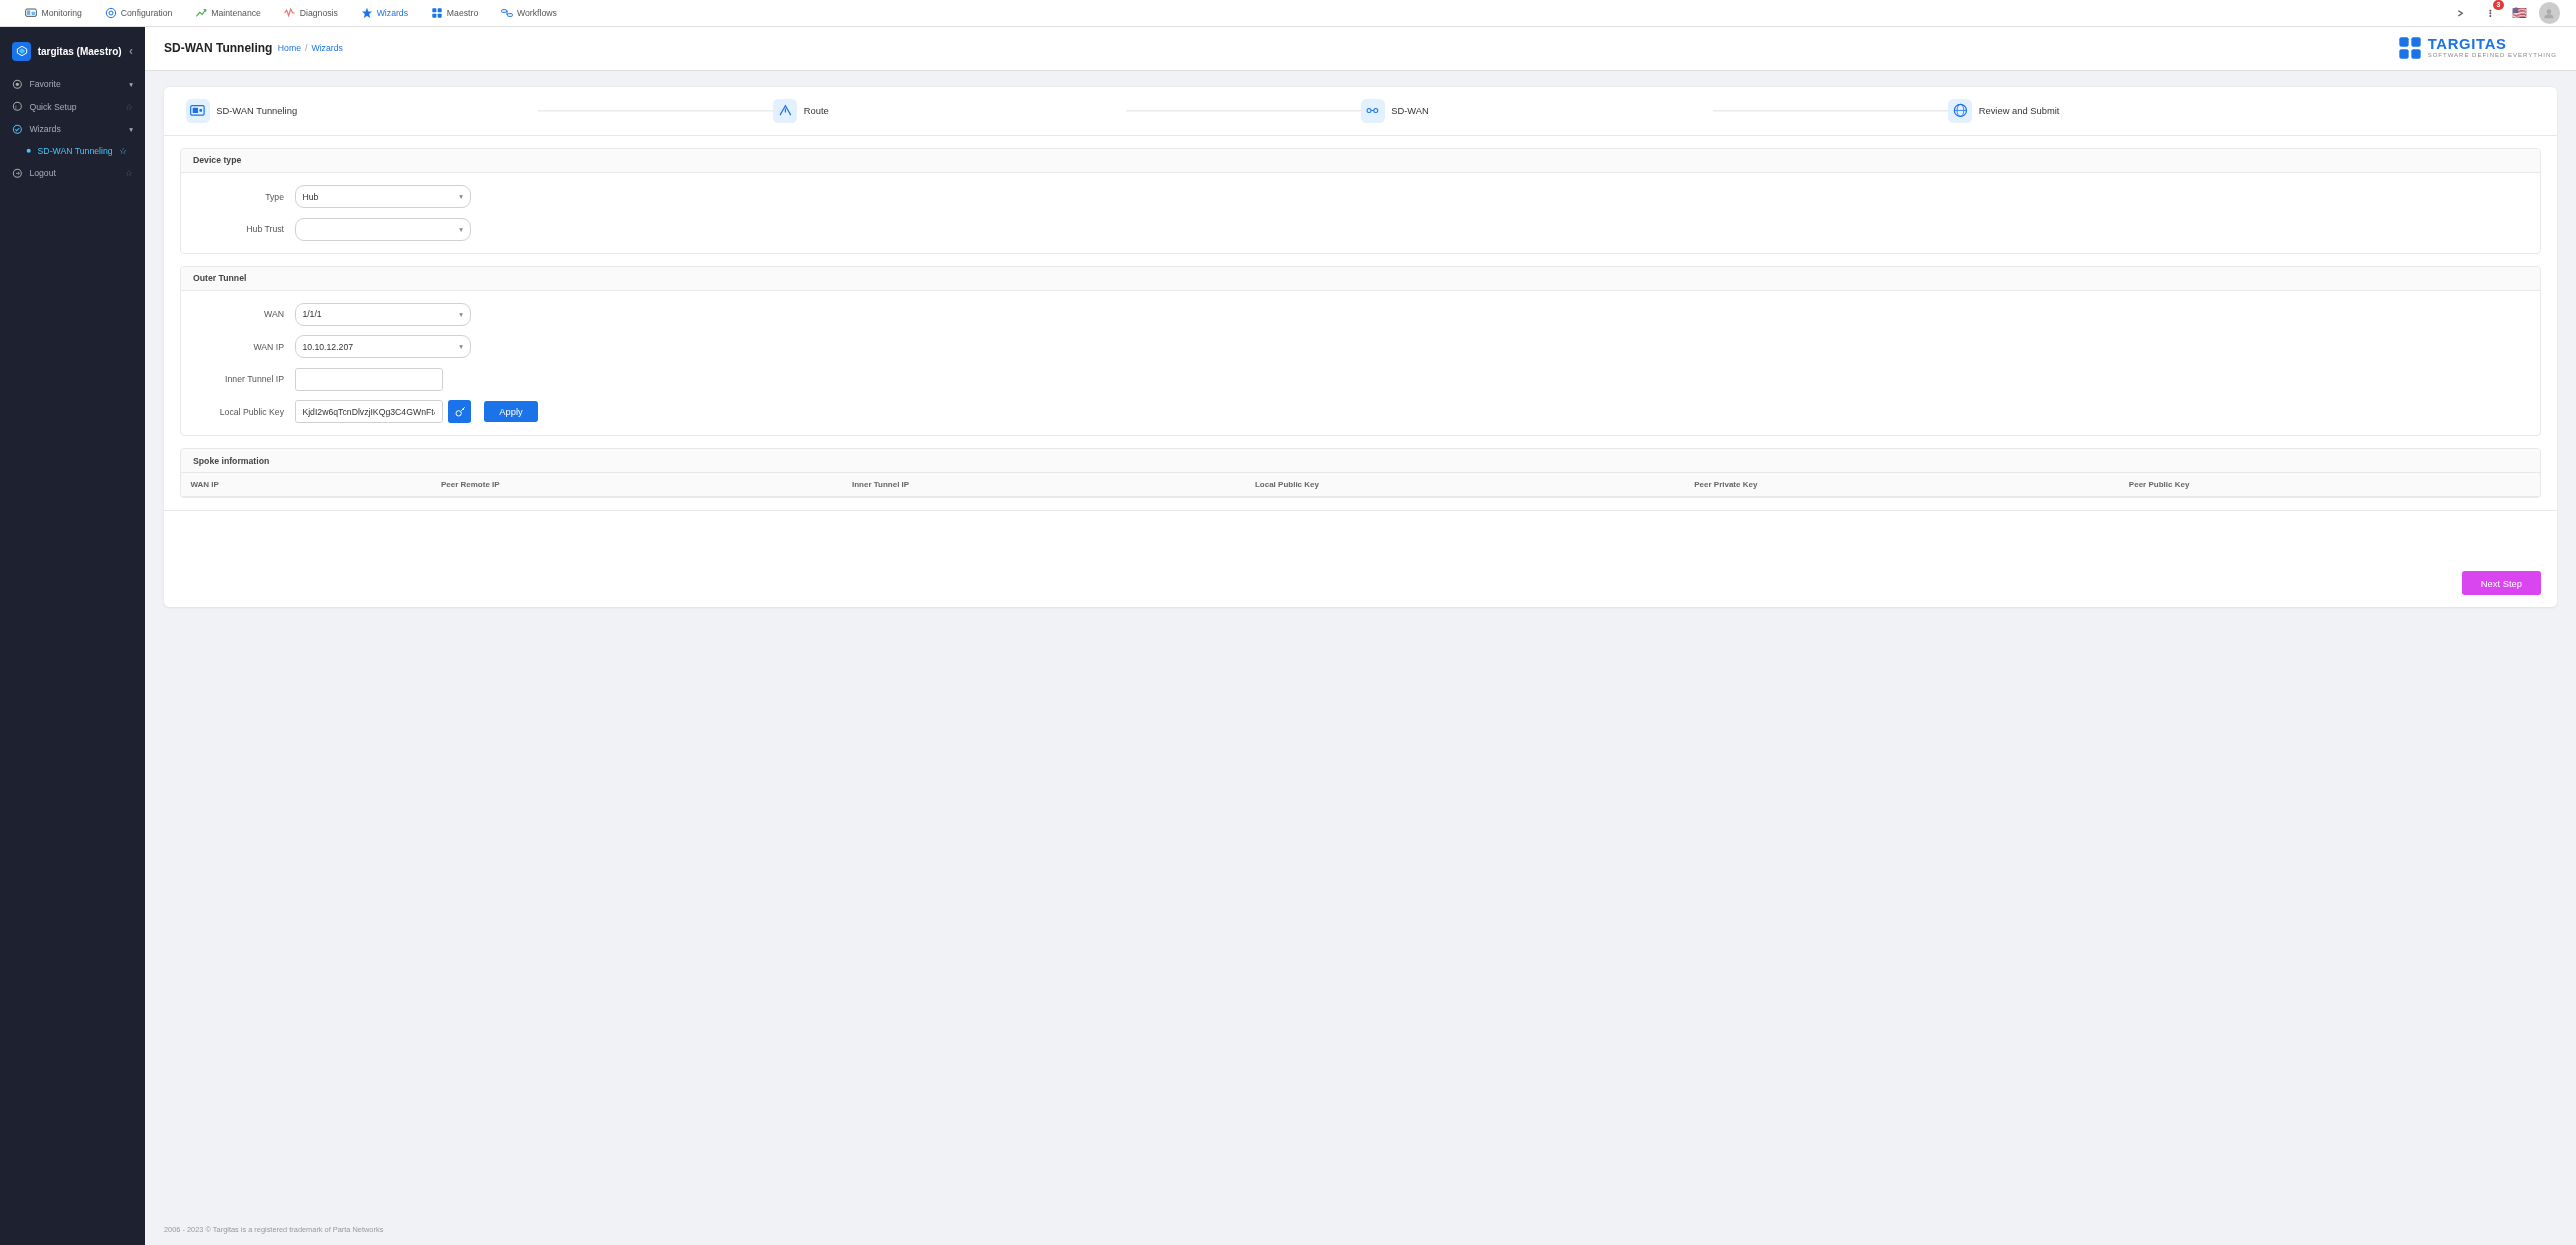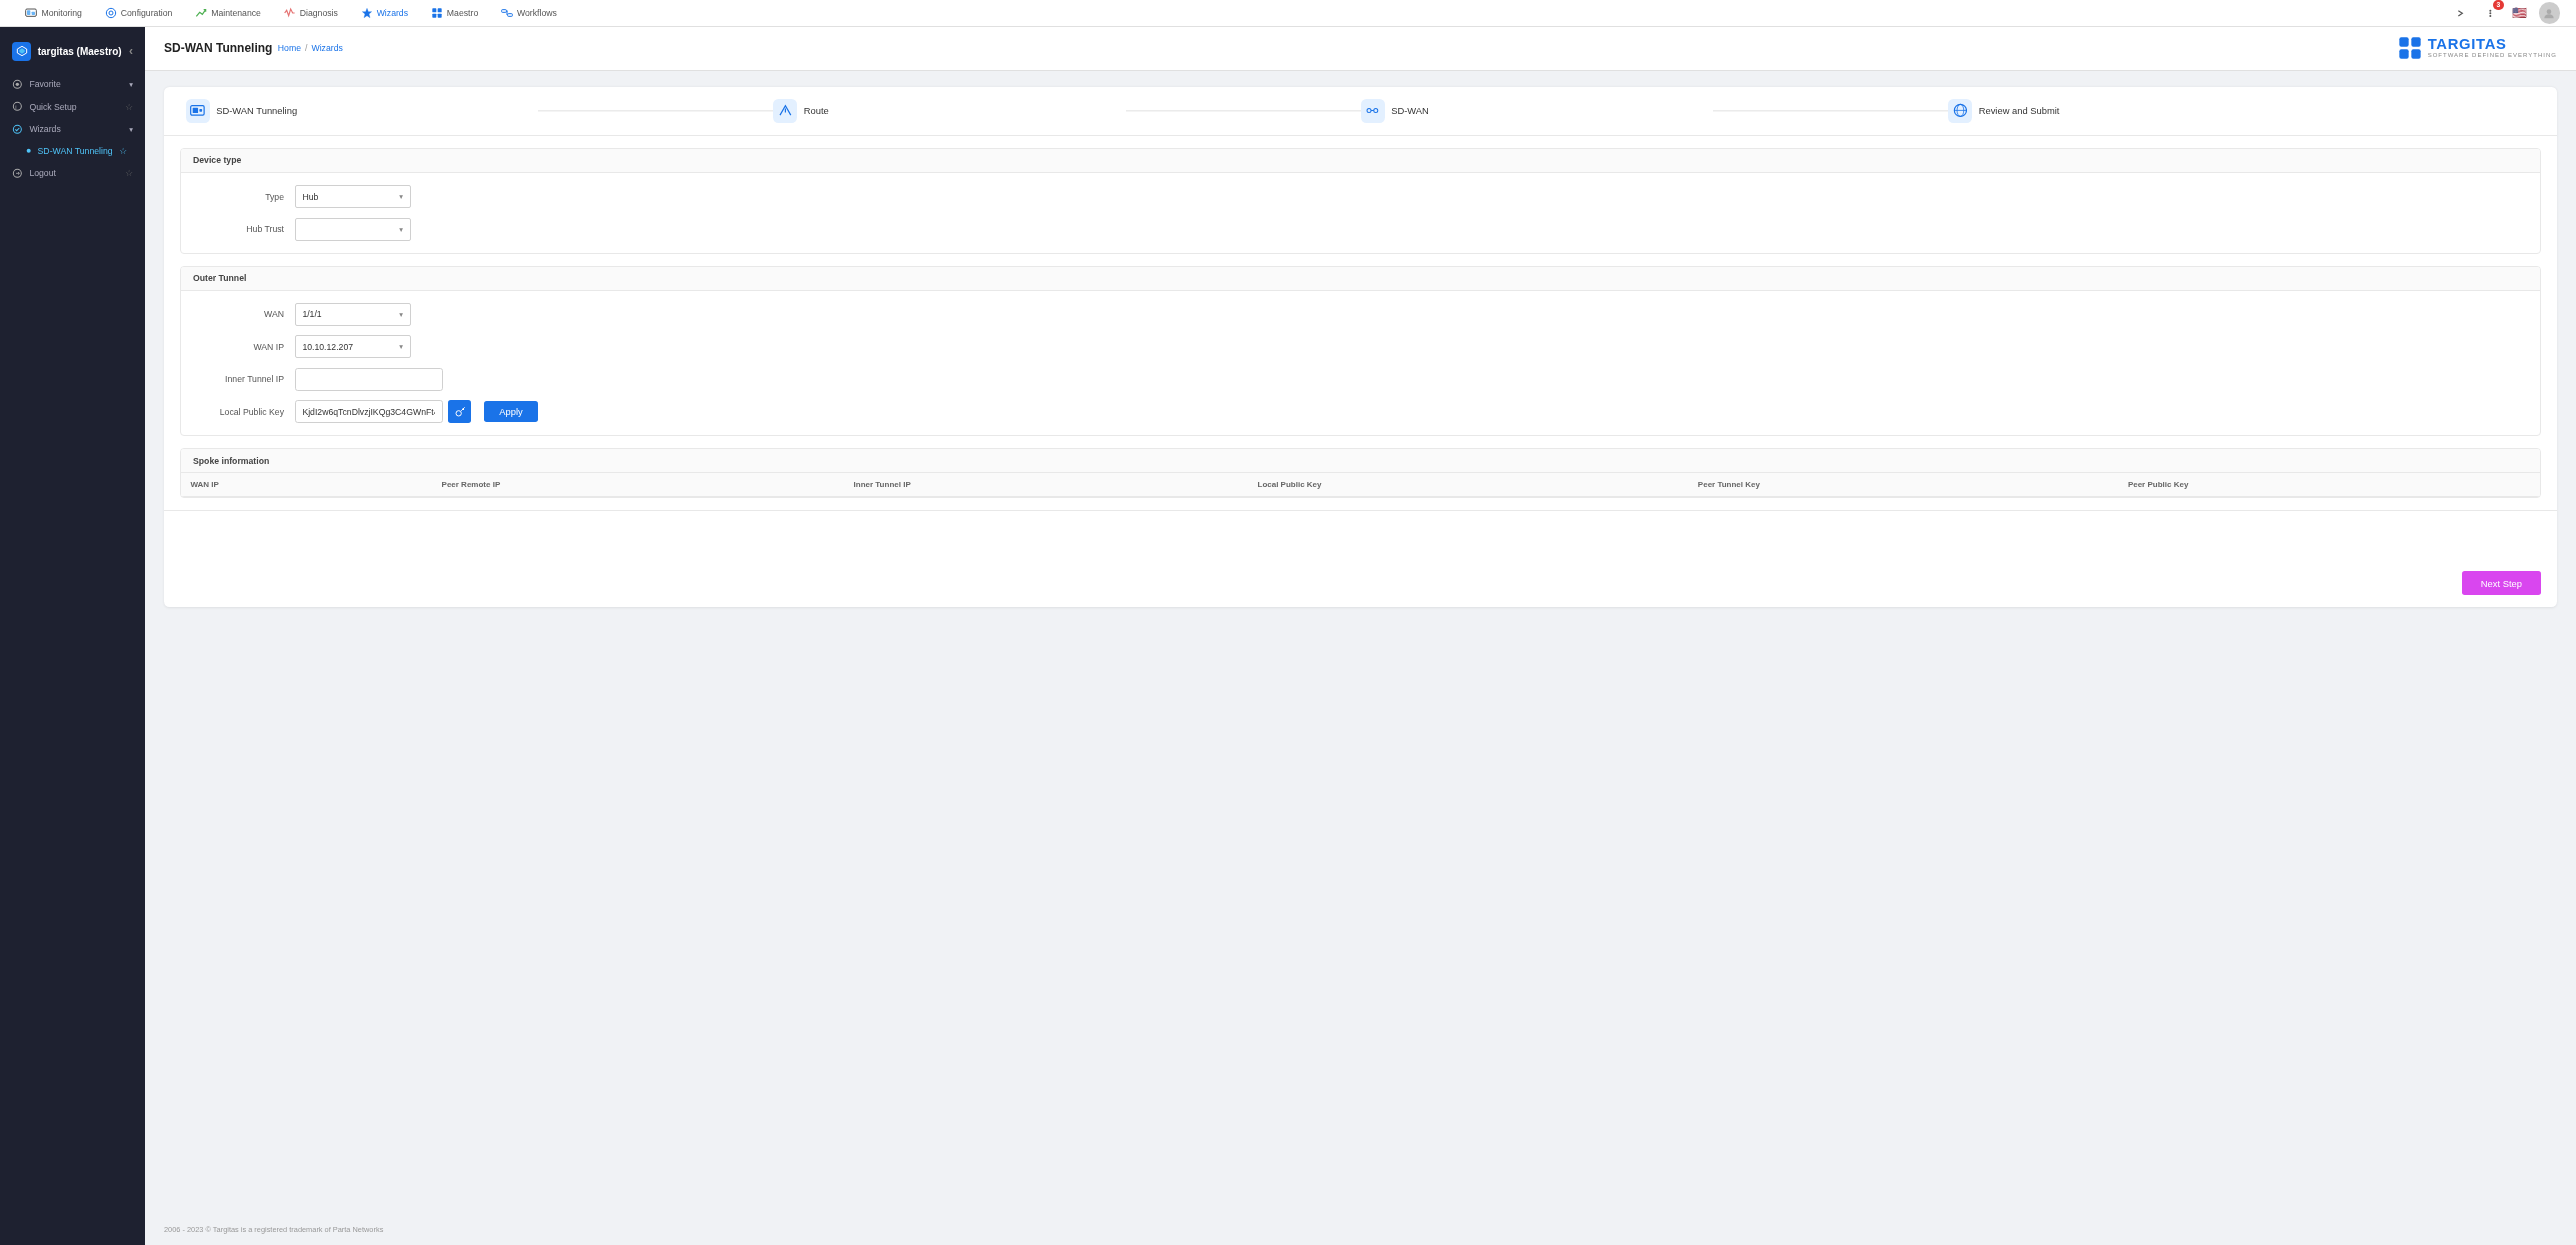--- a/index.html
+++ b/index.html
@@ -258,27 +258,27 @@
       width: 87px;
       text-align: right;
       font-size: 8.7px;
       color: #555;
       flex-shrink: 0;
     }
     .select-wrap {
       display: flex;
       align-items: center;
       border: 0.7px solid #d0d0d0;
-      border-radius: 2px;
+      border-radius: 9px;
       height: 23px;
       padding: 0 6.7px;
       font-size: 8.7px;
       color: #333;
       background: #fff;
-      width: 116px;
+      width: 176px;
       cursor: pointer;
       justify-content: space-between;
     }
     .select-arrow { color: #888; font-size: 7.4px; }
     .text-input {
       border: 0.7px solid #d0d0d0;
       border-radius: 2.7px;
       height: 23px;
       padding: 0 6.7px;
       font-size: 8.7px;
@@ -666,21 +666,21 @@
         <div class="form-section">
           <div class="section-header">Spoke information</div>
           <div style="overflow-x:auto;">
             <table class="spoke-table">
               <thead>
                 <tr>
                   <th>WAN IP</th>
                   <th>Peer Remote IP</th>
                   <th>Inner Tunnel IP</th>
                   <th>Local Public Key</th>
-                  <th>Peer Tunnel Key</th>
+                  <th>Peer Private Key</th>
                   <th>Peer Public Key</th>
                 </tr>
               </thead>
               <tbody>
                 
               </tbody>
             </table>
           </div>
         </div>
 

